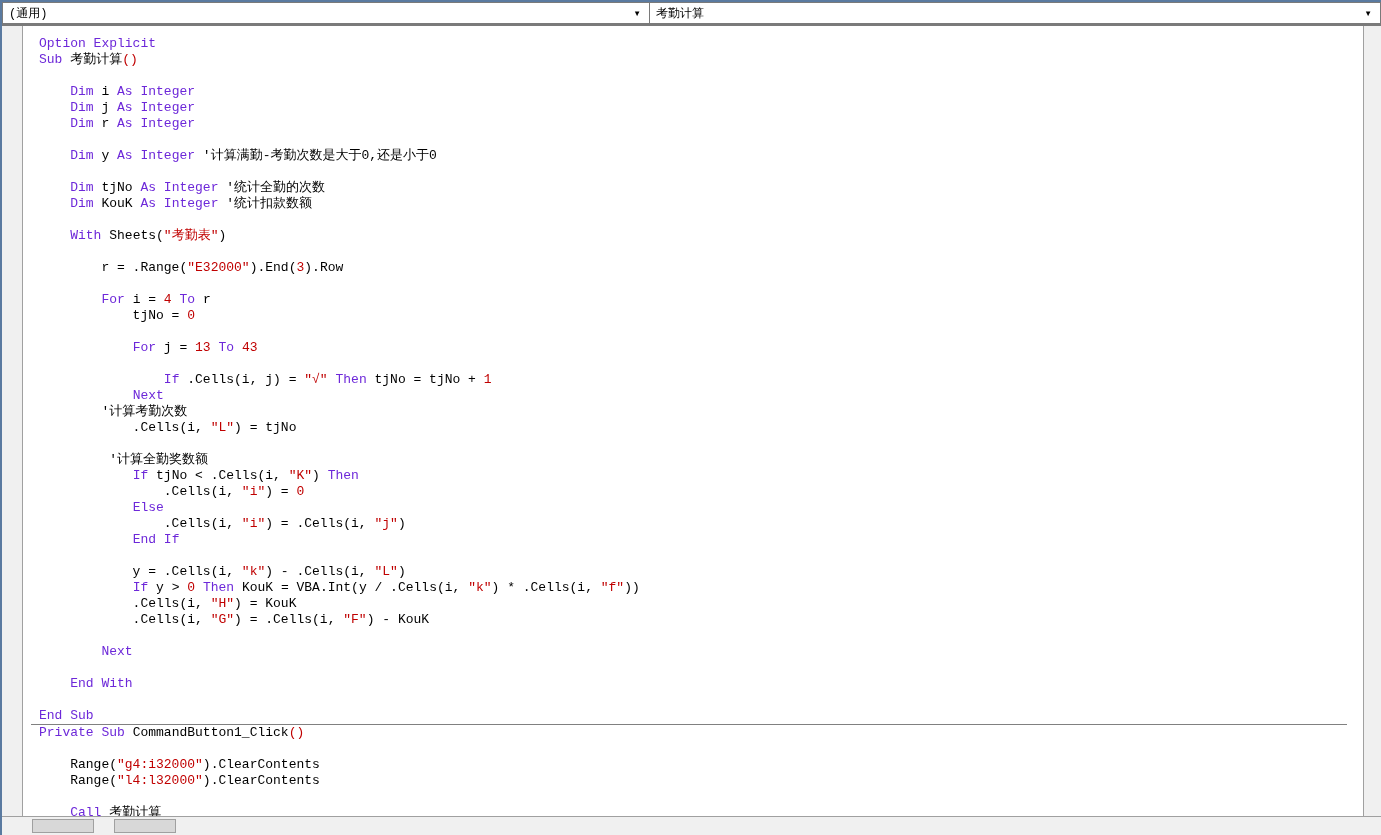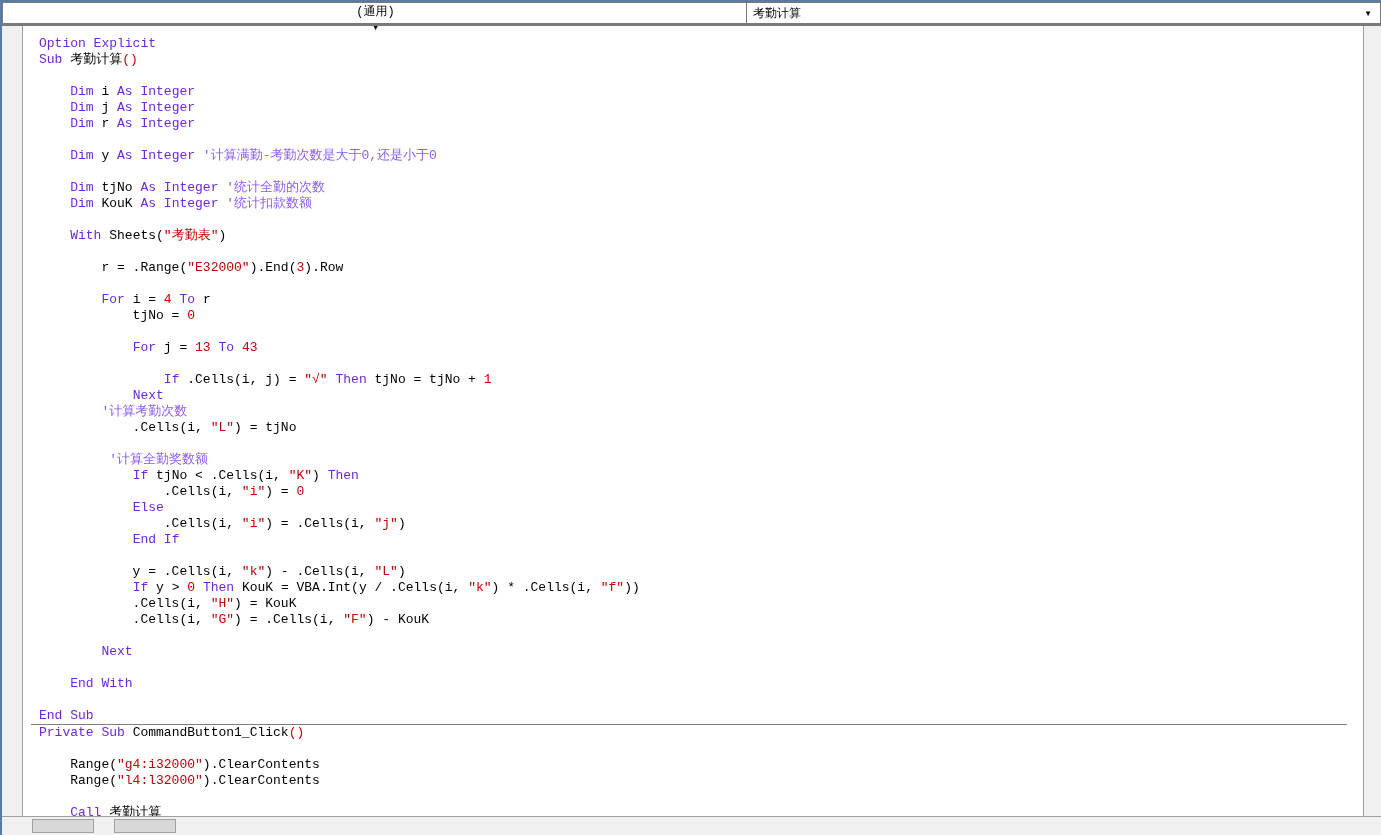--- a/index.html
+++ b/index.html
@@ -32,22 +32,21 @@
     justify-content: space-between;
     padding: 0 4px 0 6px;
     border: 1px solid #7a7a7a;
     background: #ffffff;
     box-sizing: border-box;
     font-size: 12px;
     color: #000;
     cursor: default;
   }
   .dropdown.left {
-    width: 745px;
-    flex-direction: column;
+    width: 648px;
   }
   .dropdown.right {
     flex: 1;
     border-left: none;
   }
   .dropdown .arrow {
     width: 16px;
     text-align: center;
     color: #000;
   }
@@ -76,21 +75,21 @@
     position: relative;
     overflow: hidden;
   }
   .hr-line {
     border-top: 1px solid #808080;
     margin-left: -8px;
     width: 100%;
   }
   .kw   { color: #6d28d9; }
   .str  { color: #c00000; }
-  .cmt  { color: #8b5cf6; }
+  .cmt  { color: #000000; }
   
   .scrollbar-right {
     width: 17px;
     background: #f0f0f0;
     border-left: 1px solid #a0a0a0;
   }
   
   .bottom-strip {
     position: absolute;
     left: 0;

